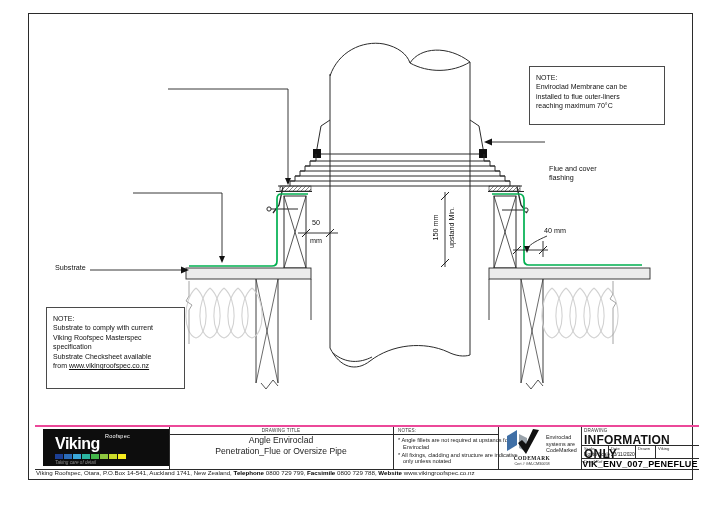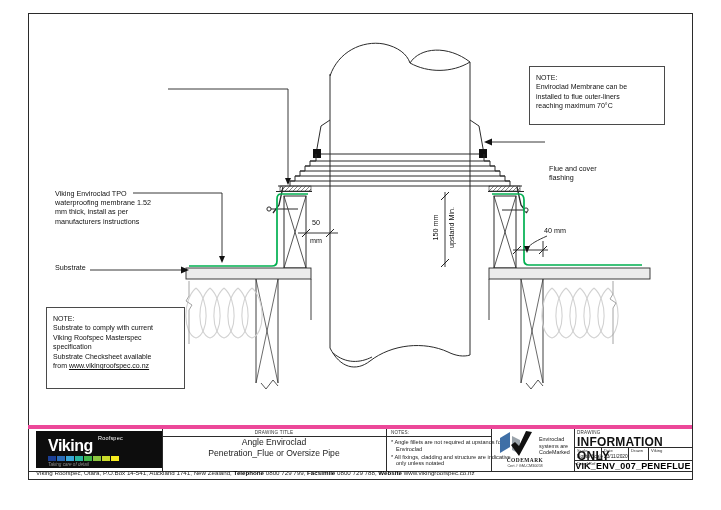--- a/index.html
+++ b/index.html
@@ -8,21 +8,21 @@
   #frame{position:absolute;left:28px;top:13px;width:663px;height:465px;border:1px solid #2b2b2b;}
   svg.drawing{position:absolute;left:0;top:0;}
   .ann{position:absolute;font-size:7.2px;line-height:9.2px;color:#111;white-space:pre-line;}
   .dim{position:absolute;font-size:7.2px;color:#111;white-space:nowrap;}
   .vtext{position:absolute;font-size:7.2px;color:#111;text-align:center;transform:rotate(-90deg);white-space:nowrap;}
   .notebox{position:absolute;border:1px solid #4a4a4a;background:#fff;padding:6px 6px;
            font-size:7px;line-height:9.4px;color:#111;}
   .notebox .body{white-space:pre-line;}
   .notebox .link{text-decoration:underline;}
   
-  #tb{position:absolute;left:28px;top:425px;width:664px;height:42px;border-top:4px solid #ec4899;font-size:6px;}
+  #tb{position:absolute;left:35px;top:425px;width:664px;height:42px;border-top:2px solid #ec4899;font-size:6px;}
   .tbv{position:absolute;top:0;height:42px;border-left:1px solid #2b2b2b;}
   .tbh{position:absolute;border-top:1px solid #2b2b2b;}
   .hdr{position:absolute;font-size:4.6px;color:#333;letter-spacing:.2px;}
   #tb-title{position:absolute;left:134px;top:8px;width:224px;text-align:center;font-size:8.6px;line-height:11px;color:#1c1c1c;}
   #tb-notes{position:absolute;left:363px;top:10px;width:122px;font-size:5.6px;line-height:6.8px;color:#222;}
   #tb-notes div{padding-left:5px;text-indent:-5px;margin-bottom:1px;}
   #info-only{position:absolute;left:549px;top:6px;width:112px;font-size:12px;font-weight:bold;color:#111;letter-spacing:.2px;}
   .mlabel{position:absolute;font-size:4.2px;color:#333;}
   .mvalue{position:absolute;font-size:4.8px;color:#111;}
   #ref-big{position:absolute;left:546px;top:31px;width:118px;height:11px;text-align:center;
@@ -171,24 +171,20 @@
       <line x1="445" y1="192" x2="445" y2="267"></line>
       <line x1="441" y1="200" x2="449" y2="192" stroke-width="1"></line>
       <line x1="441" y1="267" x2="449" y2="259" stroke-width="1"></line>
       <line x1="513" y1="250" x2="548" y2="250"></line>
       <line x1="513" y1="254" x2="521" y2="246" stroke-width="1"></line>
       <line x1="539" y1="254" x2="547" y2="246" stroke-width="1"></line>
       <line x1="543" y1="241" x2="543" y2="257"></line>
     </g>
   </svg>
 
-  <div class="ann" style="left:55px;top:189px;">Viking Enviroclad TPO
-waterproofing membrane 1.52
-mm thick, install as per
-manufacturers instructions</div>
   <div class="ann" style="left:55px;top:263px;">Substrate</div>
   <div class="ann" style="left:549px;top:137px;margin-top:27px;">Flue and cover
 flashing</div>
 
   <div class="dim" style="left:302px;top:218px;width:28px;text-align:center;">50</div>
   <div class="dim" style="left:302px;top:236px;width:28px;text-align:center;">mm</div>
   <div class="vtext" style="left:415px;top:223px;width:40px;">150 mm</div>
   <div class="vtext" style="left:426px;top:223px;width:50px;">upstand Min.</div>
   <div class="dim" style="left:544px;top:226px;">40 mm</div>
 

